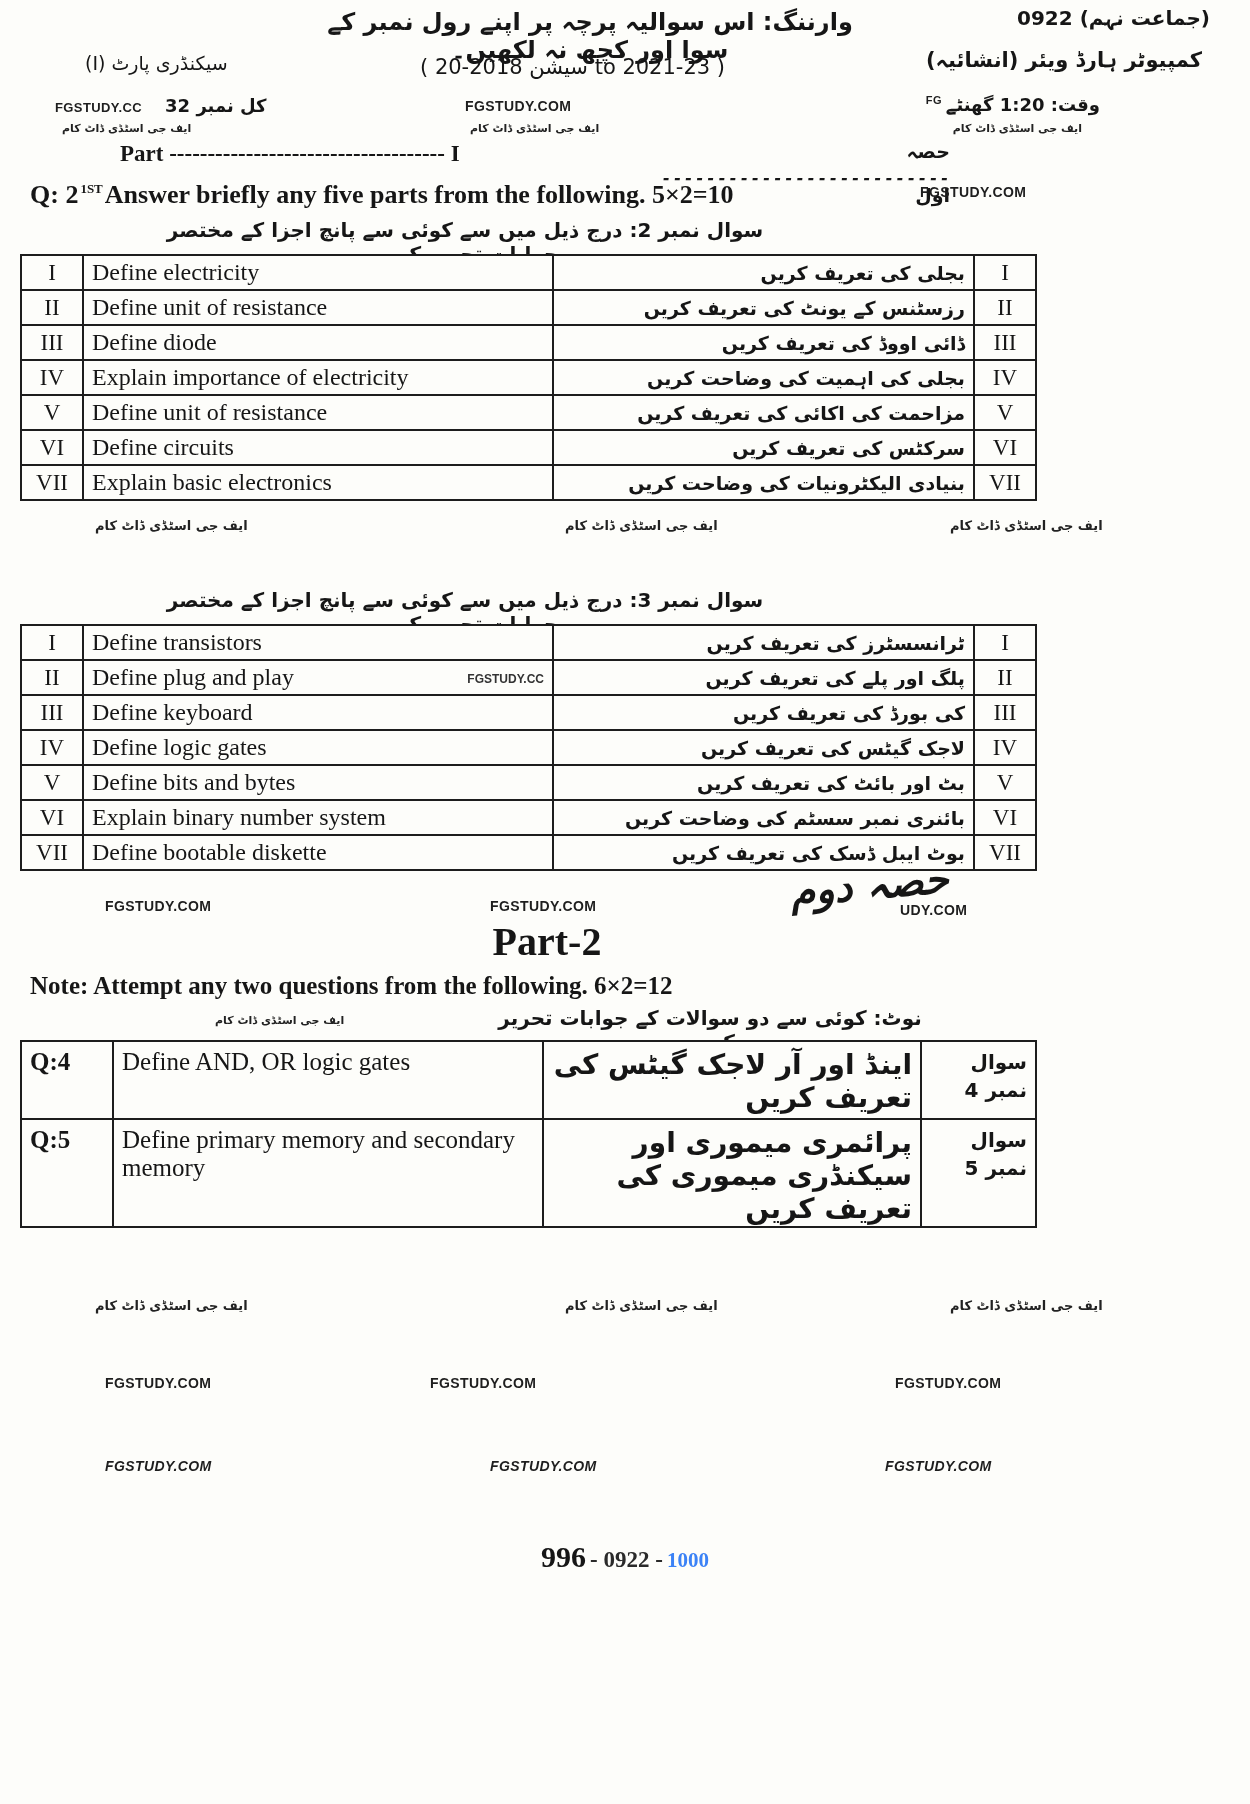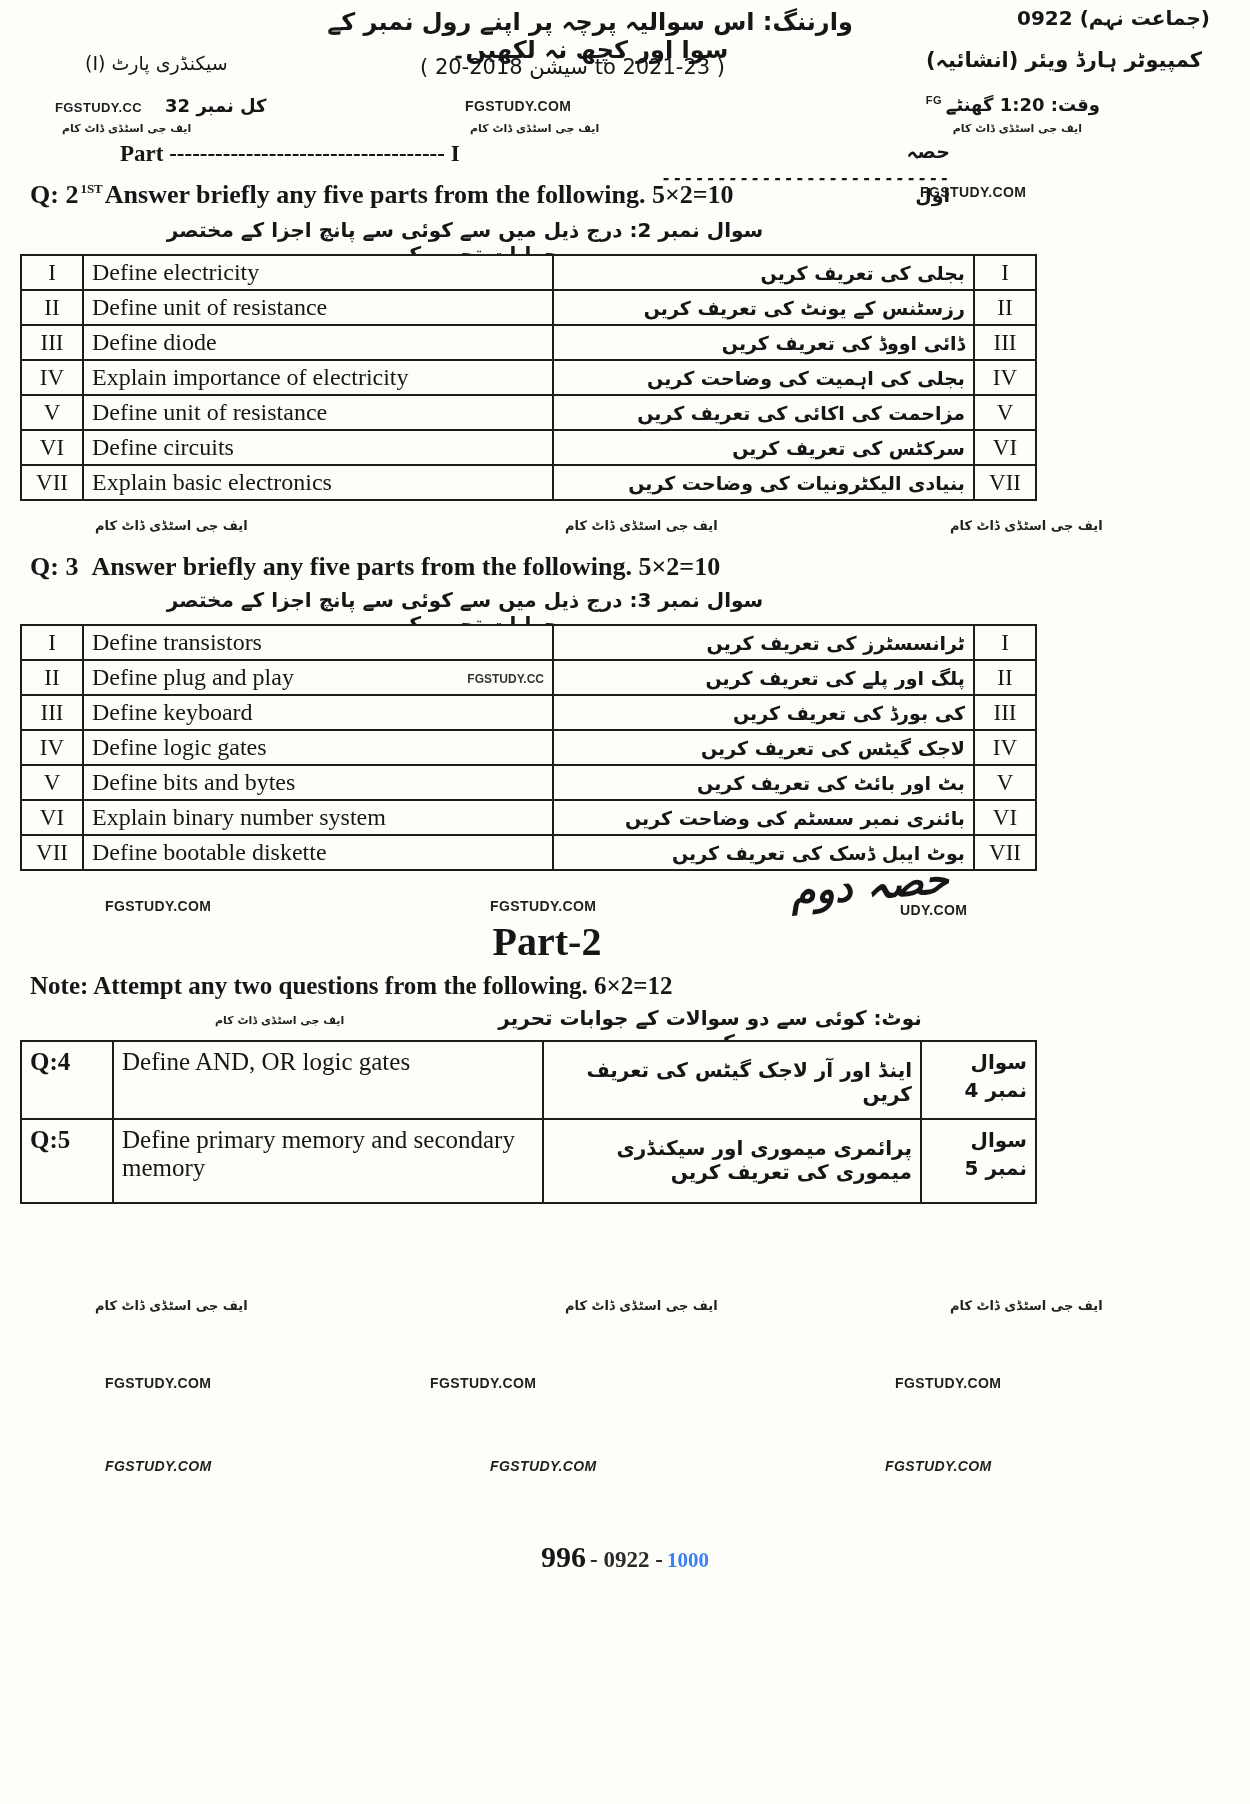--- a/index.html
+++ b/index.html
@@ -16,21 +16,21 @@
   .heading{font-weight:bold;font-size:26px;font-family:"Liberation Serif",serif;}
   .ur-heading{font-weight:bold;font-size:20px;direction:rtl;font-family:"DejaVu Sans",sans-serif;}
   table.qt{border-collapse:collapse;table-layout:fixed;background:#fdfdfa;}
   .qt td{border:2.5px solid #1d1d1d;padding:1px 8px;vertical-align:middle;overflow:hidden;}
   .qt tr{height:35px;}
   .qt .num{text-align:center;font-size:23px;font-family:"Liberation Serif",serif;}
   .qt .en{font-size:24px;font-family:"Liberation Serif",serif;}
   .qt .ur{font-size:19px;font-weight:bold;text-align:right;direction:rtl;font-family:"DejaVu Sans",sans-serif;}
   table.qt3 .en{font-size:25px;vertical-align:top;padding-top:6px;}
   table.qt3 .lbl{font-size:25px;font-weight:bold;vertical-align:top;padding-top:6px;font-family:"Liberation Serif",serif;}
-  table.qt3 .ur{vertical-align:top;padding-top:16px;font-size:20px;}
+  table.qt3 .ur{vertical-align:top;padding-top:6px;font-size:28px;}
   table.qt3 .qnum{font-size:20px;font-weight:bold;text-align:right;direction:rtl;vertical-align:top;padding-top:6px;font-family:"DejaVu Sans",sans-serif;line-height:1.4;}
   .wm-inline{float:right;font-family:"Liberation Sans",sans-serif;font-weight:bold;font-size:12px;color:#333;margin-top:8px;}
   .calligraphy{font-family:"DejaVu Sans",sans-serif;font-weight:bold;font-style:italic;font-size:40px;transform:rotate(-5deg);display:inline-block;}
   .part2-title{font-weight:bold;font-size:40px;font-family:"Liberation Serif",serif;text-align:center;width:1094px;}
   .footer-big{font-weight:bold;font-size:30px;margin-top:28px;}
   .footer-mid{font-weight:bold;font-size:23px;color:#2a2a2a;}
   .footer-sm{font-weight:bold;font-size:21px;color:#3b82f6;}
 </style>
 </head>
 <body>
@@ -118,23 +118,20 @@
       <td class="ur" dir="rtl">بنیادی الیکٹرونیات کی وضاحت کریں</td>
       <td class="num">VII</td>
     </tr>
   </tbody>
     </table>
 
   <div class="abs wm-urdu" style="left:95px;top:518px;" dir="rtl">ایف جی اسٹڈی ڈاٹ کام</div>
   <div class="abs wm-urdu" style="left:565px;top:518px;" dir="rtl">ایف جی اسٹڈی ڈاٹ کام</div>
   <div class="abs wm-urdu" style="left:950px;top:518px;" dir="rtl">ایف جی اسٹڈی ڈاٹ کام</div>
 
-  <div class="abs heading" style="left:30px;top:552px;">
-    <span>Q: 3</span>&nbsp;&nbsp;<span>Answer briefly any five parts from the following. 5×2=10</span>
-  </div>
   <div class="abs ur-heading" style="left:145px;top:588px;width:640px;text-align:center;" dir="rtl">سوال نمبر 3:  درج ذیل میں سے کوئی سے پانچ اجزا کے مختصر جوابات تحریر کریں</div>
 
   <table class="qt abs" style="left:20px;top:624px;width:1015px;">
     <colgroup>
         <col style="width:62px">
         <col style="width:470px">
         <col style="width:421px">
         <col style="width:62px">
       </colgroup>
     <tbody>

